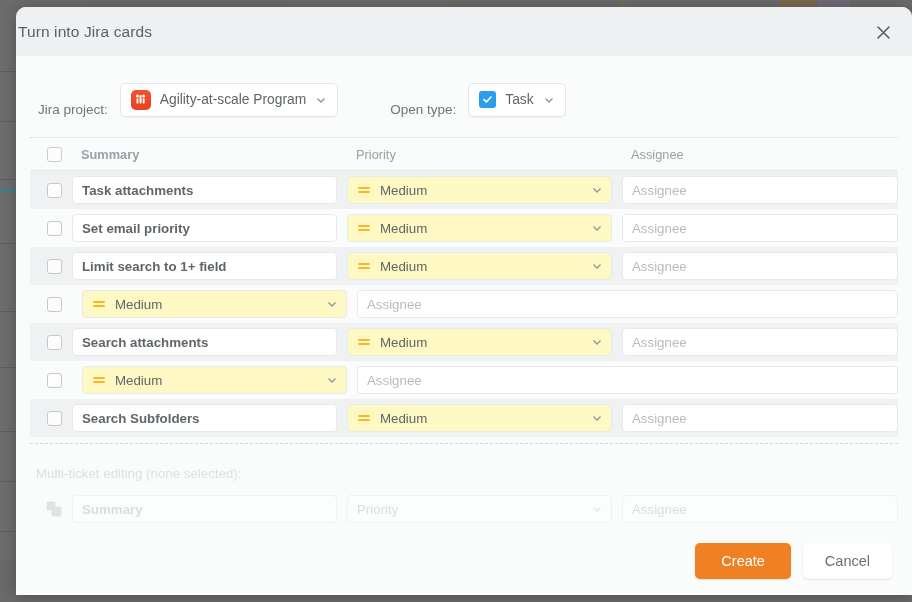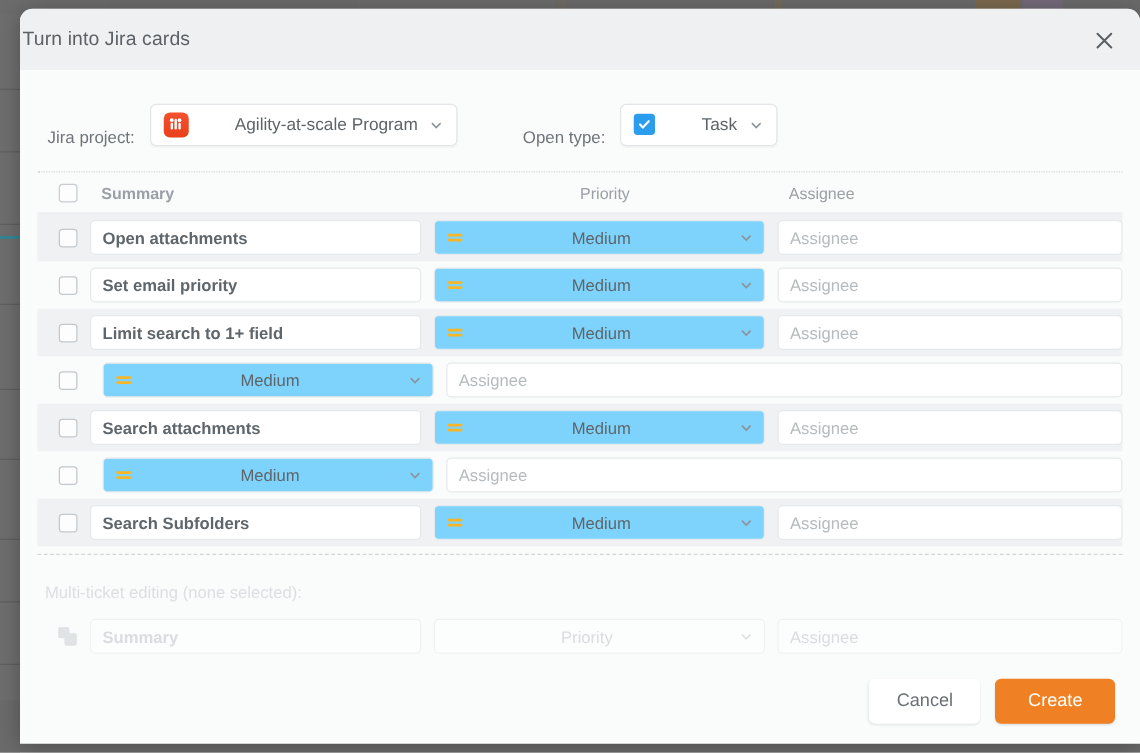--- a/index.html
+++ b/index.html
@@ -103,21 +103,21 @@
     background: #ffffff;
     border: 1px solid #e3e6e8;
     border-radius: 5px;
     height: 34px;
     padding: 0 10px 0 10px;
     box-shadow: 0 1px 1px rgba(0,0,0,.03);
     cursor: pointer;
     gap: 9px;
   }
   .combo .combo-text {
-    font-size: 13.8px; color: #5d6468; margin-left: 28px;
+    font-size: 13.8px; color: #5d6468;
   }
   .jira-proj-icon {
     width: 20px; height: 20px; border-radius: 5px;
     background: linear-gradient(#f4512c,#e8401c);
     display: flex; align-items: center; justify-content: center;
     flex: 0 0 auto;
   }
   .task-icon {
     width: 17px; height: 17px; border-radius: 3px;
     background: #2c9ded;
@@ -138,21 +138,21 @@
   
   .tbl { margin: 0 14px; }
   .tbl-head {
     display: flex; align-items: center;
     height: 33px;
     border-bottom: 1px solid #e6e9eb;
     padding-left: 6px;
   }
   .col-chk { width: 36px; flex: 0 0 36px; display: flex; align-items: center; justify-content: center; }
   .col-sum { width: 265px; flex: 0 0 265px; font-weight: bold; }
-  .col-pri { width: 265px; flex: 0 0 265px; margin-left: 10px; text-align: center; }
+  .col-pri { width: 265px; flex: 0 0 265px; margin-left: 10px; }
   .col-asg { flex: 1 1 auto; margin-left: 10px; }
   .th {
     font-size: 12.8px; color: #9aa0a6;
   }
   .tbl-head .col-sum { padding-left: 9px; }
   .tbl-head .col-pri { padding-left: 9px; }
   .tbl-head .col-asg { padding-left: 9px; }
 
   .trow {
     display: flex; align-items: center;
@@ -180,21 +180,21 @@
     font-size: 13.3px;
     color: #5f666b;
     width: 100%;
     cursor: text;
     overflow: hidden; white-space: nowrap;
   }
   .cell-input.placeholder { color: #b6bbbf; }
 
   .cell-select {
     height: 28px;
-    background: #7dd3fc;
+    background: #fef9c3;
     border: 1px solid #e6e9eb;
     border-radius: 4px;
     display: flex; align-items: center;
     padding: 0 8px 0 9px;
     font-size: 13.3px;
     color: #5f666b;
     width: 100%;
     cursor: pointer;
     gap: 9px;
   }
@@ -350,21 +350,21 @@
         <div class="col-sum th">Summary</div>
         <div class="col-pri th">Priority</div>
         <div class="col-asg th">Assignee</div>
       </div>
       <div id="rows-host">
           <div class="trow alt">
             <div class="col-chk">
               <span class="chk"></span>
             </div>
             <div class="col-sum">
-              <div class="cell-input">Open attachments</div>
+              <div class="cell-input">Task attachments</div>
             </div>
             <div class="col-pri">
               <div class="cell-select">
                 <svg class="pri-icon" viewBox="0 0 14 14">
                   <rect x="1" y="4" width="12" height="2.1" rx="1.05" fill="#f8b526"></rect>
                   <rect x="1" y="8" width="12" height="2.1" rx="1.05" fill="#f8b526"></rect>
                 </svg>
                 <span class="sel-text">Medium</span>
                 <svg class="caret" viewBox="0 0 12 12" fill="none" stroke="currentColor" stroke-width="1.3">
                   <path d="M2.5 4.5 L6 8 L9.5 4.5"></path>
@@ -534,16 +534,16 @@
         </div>
         <div class="col-asg">
           <div class="cell-input placeholder">Assignee</div>
         </div>
       </div>
     </div>
 
   </div>
 
   <div class="modal-footer">
+    <button class="btn btn-create">Create</button>
     <button class="btn btn-cancel">Cancel</button>
-    <button class="btn btn-create">Create</button>
   </div>
 </div>
 
 </body></html>

